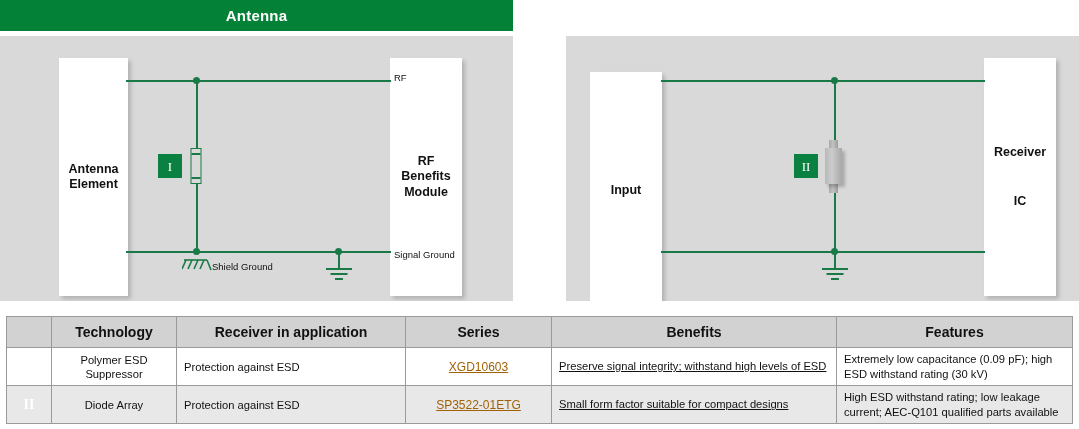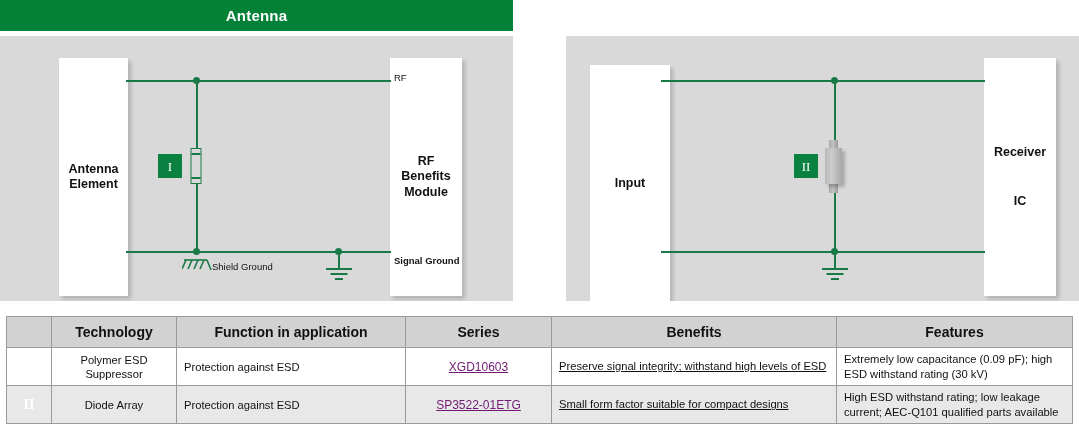--- a/index.html
+++ b/index.html
@@ -210,21 +210,21 @@
   td.c-tech { text-align: center; width: 112px; line-height: 1.25; }
   td.c-func { width: 216px; line-height: 1.25; margin-left: 36px; }
   td.c-series { text-align: center; width: 133px; }
   td.c-benefit { width: 272px; line-height: 1.3; text-decoration: underline; }
   td.c-features { line-height: 1.3; }
 
   tr.row-alt td { background: #e8e8e8; }
   tr.row-main td { background: #ffffff; }
 
   a.series-link {
-    color: #701a75;
+    color: #a16207;
     font-size: 12px;
   }
 </style>
 </head>
 <body>
 
 <div class="panels">
 
   <div class="panel panel-antenna">
     <div class="panel-header">Antenna</div>
@@ -236,21 +236,21 @@
         <span class="ln">Element</span>
       </div>
 
       <div class="blk" style="left:390px; top:22px; width:72px; height:238px;">
         <span class="ln">RF</span>
         <span class="ln">Benefits</span>
         <span class="ln">Module</span>
       </div>
 
       <div class="port" style="left:394px; top:36px;">RF</div>
-      <div class="port" style="left:394px; top:219px;font-weight:bold;">
+      <div class="port" style="left:394px; top:213px;">
         <span class="ln">Signal</span>
         <span class="ln">Ground</span>
       </div>
 
       <div class="wire h" style="left:126px; top:44px; width:265px;"></div>
 
       <div class="wire h" style="left:126px; top:215px; width:265px;"></div>
 
       <div class="wire v" style="left:196px; top:44px; height:173px;"></div>
 
@@ -284,21 +284,21 @@
           <i></i>
       </div>
 
     </div>
   </div>
 
   <div class="panel panel-sensor">
 
     <div class="panel-body">
 
-      <div class="blk" style="left:24px; top:29px; width:80px; height:238px;">
+      <div class="blk" style="left:24px; top:36px; width:72px; height:238px;">
         <span class="ln">Input</span>
       </div>
 
       <div class="blk" style="left:418px; top:22px; width:72px; height:238px; justify-content:center;">
         <span class="ln" style="margin-bottom:34px;">Receiver</span>
         <span class="ln">IC</span>
       </div>
 
       <div class="wire h" style="left:95px; top:44px; width:324px;"></div>
 
@@ -327,21 +327,21 @@
     </div>
   </div>
 </div>
 
 <div class="tablewrap">
   <table class="legend">
     <thead>
       <tr>
         <th class="corner" style="width:32px;"></th>
         <th style="width:112px;">Technology</th>
-        <th style="width:216px;">Function in application</th>
+        <th style="width:216px;">Receiver in application</th>
         <th style="width:133px;">Series</th>
         <th style="width:272px;">Benefits</th>
         <th>Features</th>
       </tr>
     </thead>
     <tbody>
       <tr class="row-main">
         <td class="refcell">I</td>
         <td class="c-tech">
           <span class="ln">Polymer ESD</span><br>

